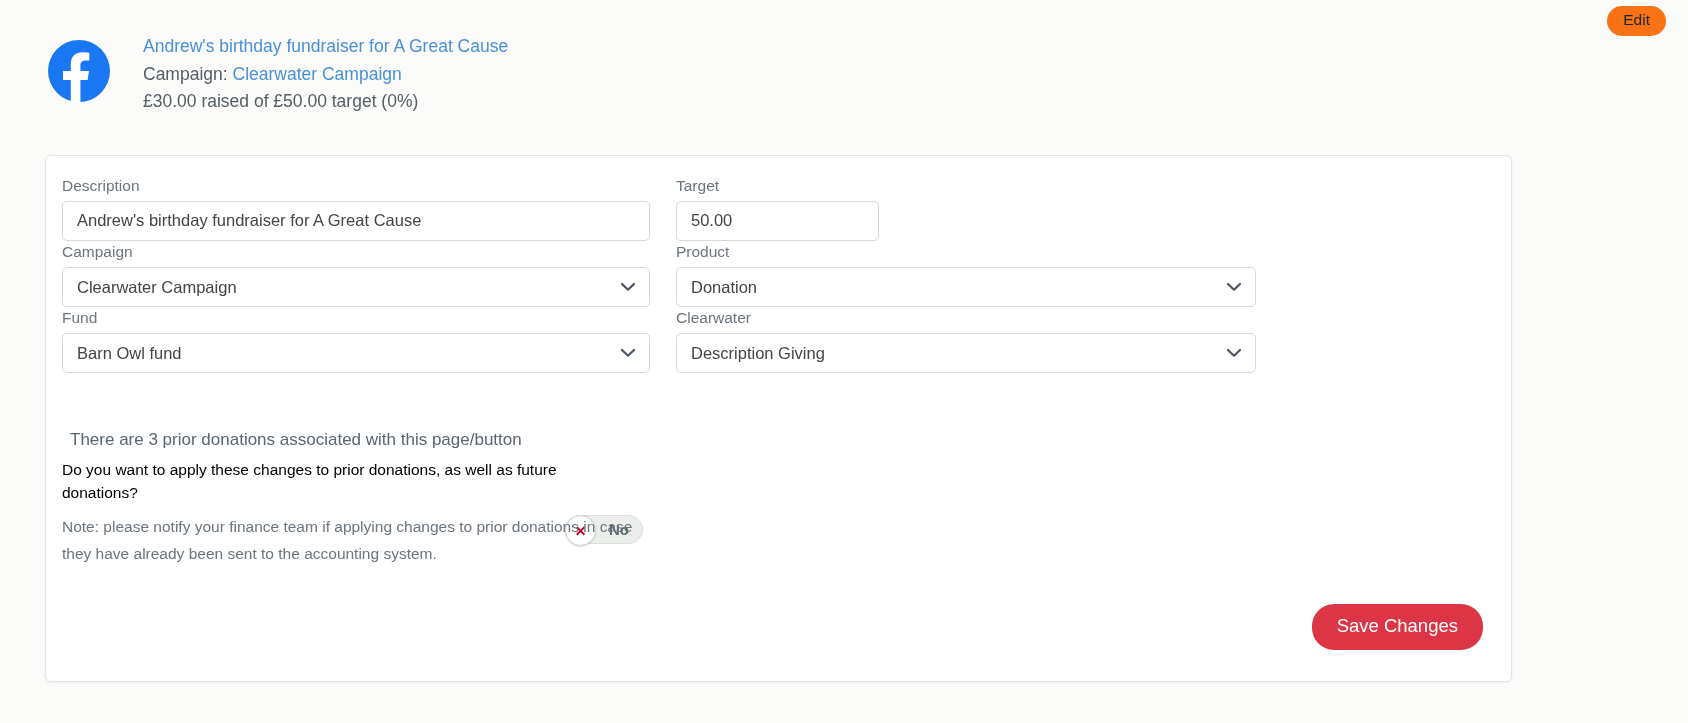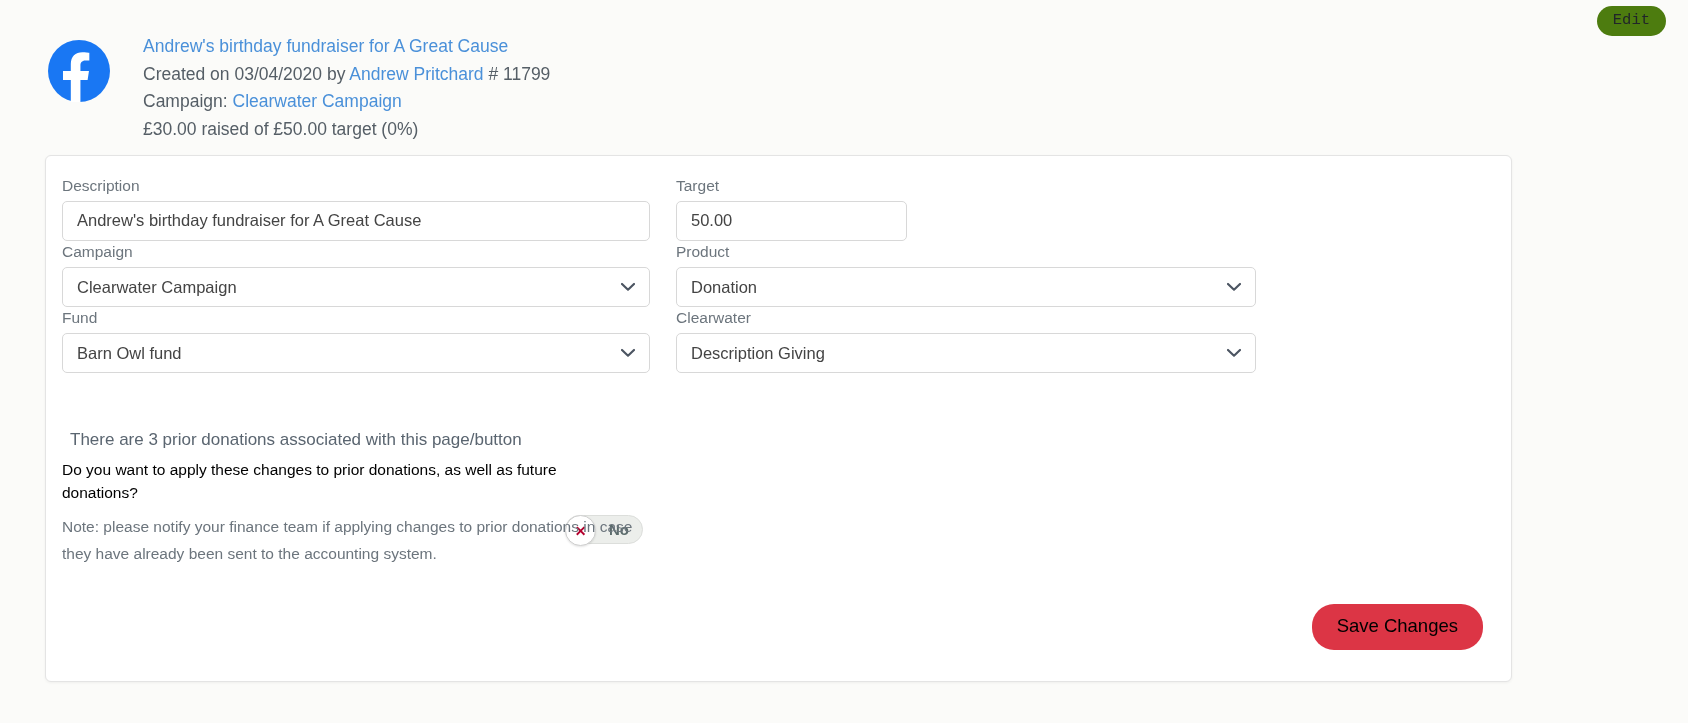--- a/index.html
+++ b/index.html
@@ -15,26 +15,26 @@
     color: #333;
     overflow: hidden;
     position: relative;
   }
 
   
   .edit-btn {
     position: absolute;
     top: 6px;
     right: 22px;
-    background: #4d7c0f;
+    background: #f97316;
     color: #212529;
     border: none;
     border-radius: 16px;
     font-size: 15.5px;
-    font-family: Liberation Mono, monospace;
+    font-family: Liberation Sans, sans-serif;
     padding: 5px 16px 6px;
     cursor: pointer;
     line-height: 1.2;
   }
 
   
   .header {
     position: absolute;
     top: 30px;
     left: 48px;
@@ -133,21 +133,21 @@
   }
   .chev {
     position: absolute;
     right: 14px;
     top: 50%;
     transform: translateY(-50%);
     width: 14px;
     height: 9px;
     pointer-events: none;
   }
-  .w-target { width: 231px; }
+  .w-target { width: 203px; }
 
   
   .prior-block {
     position: absolute;
     left: 16px;
     top: 266px;
     width: 588px;
   }
   .prior-title {
     font-size: 17px;
@@ -217,21 +217,21 @@
     font-size: 15.5px;
     color: #6c757d;
     line-height: 1.72;
   }
 
   .save-btn {
     position: absolute;
     right: 28px;
     bottom: 31px;
     background: #dc3545;
-    color: #000000;
+    color: #ffffff;
     border: none;
     border-radius: 22px;
     font-size: 18.5px;
     font-family: "Liberation Sans", sans-serif;
     padding: 11px 25px 13px;
     cursor: pointer;
     line-height: 1.2;
   }
 </style>
 </head>
@@ -241,21 +241,20 @@
 
 <div class="header">
   <span class="fb-logo">
     <svg viewBox="0 0 62 62" width="62" height="62" aria-hidden="true">
       <circle cx="31" cy="31" r="31" fill="#1977f3"></circle>
       <path d="M39.6 39.9l1.37-8.9h-8.54v-5.78c0-2.44 1.19-4.81 5.02-4.81h3.88v-7.58s-3.52-.6-6.89-.6c-7.03 0-11.63 4.26-11.63 11.98V31h-7.82v8.9h7.82V62a31.2 31.2 0 0 0 9.62 0V39.9h7.17z" fill="#ffffff"></path>
     </svg>
   </span>
   <div class="header-text">
     <a class="hdr-title">Andrew's birthday fundraiser for A Great Cause</a>
-    <div class="hdr-line"><span>Created on </span><span>03/04/2020</span><span> by </span><a class="link">Andrew Pritchard</a><span class="muted-id">  # 11799</span></div>
     <div class="hdr-line"><span>Campaign: </span><a class="link">Clearwater Campaign</a></div>
     <div class="hdr-line">£30.00 raised of £50.00 target (0%)</div>
   </div>
 </div>
 
 <div class="card">
 
   <div class="col-left">
 
     <div class="field">

